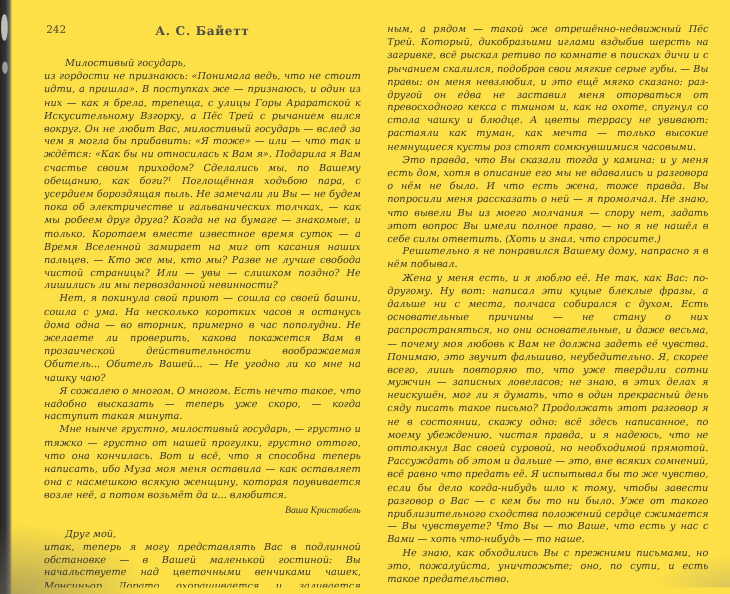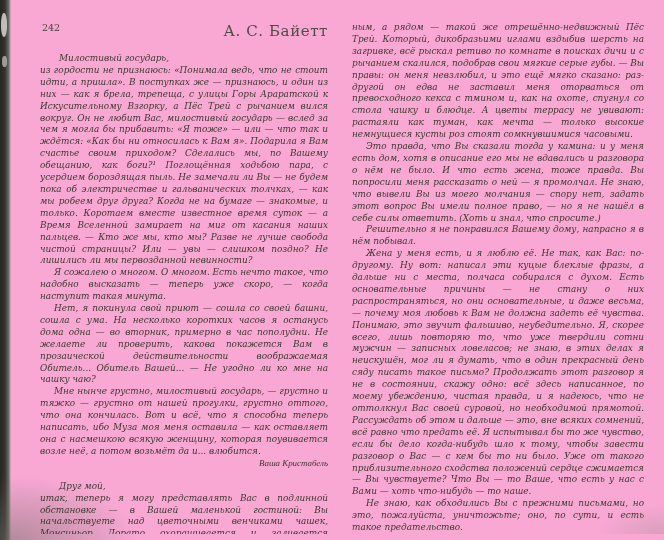--- a/index.html
+++ b/index.html
@@ -1,20 +1,20 @@
 <!DOCTYPE html>
 <html lang="ru"><head>
 <meta charset="utf-8">
 <style>
   html, body { margin: 0; padding: 0; }
   .canvas {
     position: relative;
     width: 664px;
     height: 540px;
-    background: #f9a8d4;
+    background: #fde047;
     overflow: hidden;
     font-family: "DejaVu Serif", serif;
   }
   
   .spine-edge {
     position: absolute; left: 0; top: 0; width: 11px; height: 540px;
     background: linear-gradient(90deg, #262522 0%, #343330 45%, #6e6c65 80%, rgba(110,108,100,0) 100%);
   }
   .spine-edge::before {
     content: ""; position: absolute; left: 1px; top: 13px; width: 6px; height: 24px;
@@ -30,22 +30,22 @@
   }
   .smudge-br {
     position: absolute; right: 0; bottom: 6px; width: 70px; height: 30px;
     background: radial-gradient(ellipse at 100% 100%, rgba(140,138,128,.3), rgba(140,138,128,0) 70%);
   }
   .page { position: absolute; top: 22px; overflow: hidden; }
   .page.left  { left: 40px;  width: 288px; height: 512px; }
   .page.right { left: 352px; width: 292px; height: 512px; }
   .pagehead { position: relative; height: 14px; margin-bottom: 17px; }
   .pagehead .runhead {
-    display: block; text-align: right;
-    font-size: 15px; color: #4e4c45; letter-spacing: .6px; font-style: normal;
+    display: block; text-align: center;
+    font-size: 11px; color: #4e4c45; letter-spacing: .6px; font-style: normal; font-weight: bold;
   }
   .pagehead .pagenum {
     position: absolute; top: 0; font-size: 9.5px; color: #45433c; font-style: normal;
   }
   .pagehead .pagenum.pn-left { left: 2px; }
   .pagehead .pagenum.pn-right { right: 2px; }
   .body {
     font-style: italic;
     font-size: 8.9px;
     line-height: 11.9px;
@@ -69,22 +69,22 @@
   <div class="smudge-br"></div>
 
   <div class="page left">
     <div class="pagehead">
       <span class="pagenum pn-left">242</span>
       <span class="runhead">А. С. Байетт</span>
     </div>
     <div class="body">
       <p class="p-salutation">Милостивый государь,</p>
       <p>из гордости не признаюсь: «Понимала ведь, что не стоит идти, а пришла». В поступках же — признаюсь, и один из них — как я брела, трепеща, с улицы Горы Араратской к Искусительному Взгорку, а Пёс Трей с рычанием вился вокруг. Он не любит Вас, милостивый государь — вслед за чем я могла бы прибавить: «Я тоже» — или — что так и ждётся: «Как бы ни относилась к Вам я». Подарила я Вам счастье своим приходом? Сделались мы, по Вашему обещанию, как боги?¹ Поглощённая ходьбою пара, с усердием бороздящая пыль. Не замечали ли Вы — не будем пока об электричестве и гальванических толчках, — как мы робеем друг друга? Когда не на бумаге — знакомые, и только. Коротаем вместе известное время суток — а Время Вселенной замирает на миг от касания наших пальцев. — Кто же мы, кто мы? Разве не лучше свобода чистой страницы? Или — увы — слишком поздно? Не лишились ли мы первозданной невинности?</p>
+      <p class="p-indent">Нет, я покинула свой приют — сошла со своей башни, сошла с ума. На несколько коротких часов я останусь дома одна — во вторник, примерно в час пополудни. Не желаете ли проверить, какова покажется Вам в прозаической действительности воображаемая Обитель... Обитель Вашей... — Не угодно ли ко мне на чашку чаю?</p>
       <p class="p-indent">Я сожалею о многом. О многом. Есть нечто такое, что надобно высказать — теперь уже скоро, — когда наступит такая минута.</p>
-      <p class="p-indent">Нет, я покинула свой приют — сошла со своей башни, сошла с ума. На несколько коротких часов я останусь дома одна — во вторник, примерно в час пополудни. Не желаете ли проверить, какова покажется Вам в прозаической действительности воображаемая Обитель... Обитель Вашей... — Не угодно ли ко мне на чашку чаю?</p>
       <p class="p-indent">Мне нынче грустно, милостивый государь, — грустно и тяжко — грустно от нашей прогулки, грустно оттого, что она кончилась. Вот и всё, что я способна теперь написать, ибо Муза моя меня оставила — как оставляет она с насмешкою всякую женщину, которая поувивается возле неё, а потом возьмёт да и... влюбится.</p>
       <p class="p-signature">Ваша Кристабель</p>
       <p class="p-salutation gap-above">Друг мой,</p>
       <p>итак, теперь я могу представлять Вас в подлинной обстановке — в Вашей маленькой гостиной: Вы начальствуете над цветочными венчиками чашек, Монсиньор Дорато охорашивается и заливается трелями, но не во флорентийском палаццо, как я предполагал, а в сущем Тадж-Махале из сверкающих медных прутьев. А над камином — «Кристабель перед сэром Леолайном»: Вы, неподвижная, точно статуя, озарённая бьющим в упор светом, слепящим, цвет-</p>
 
     </div>
   </div>
 
   <div class="page right">
     <div class="body">

